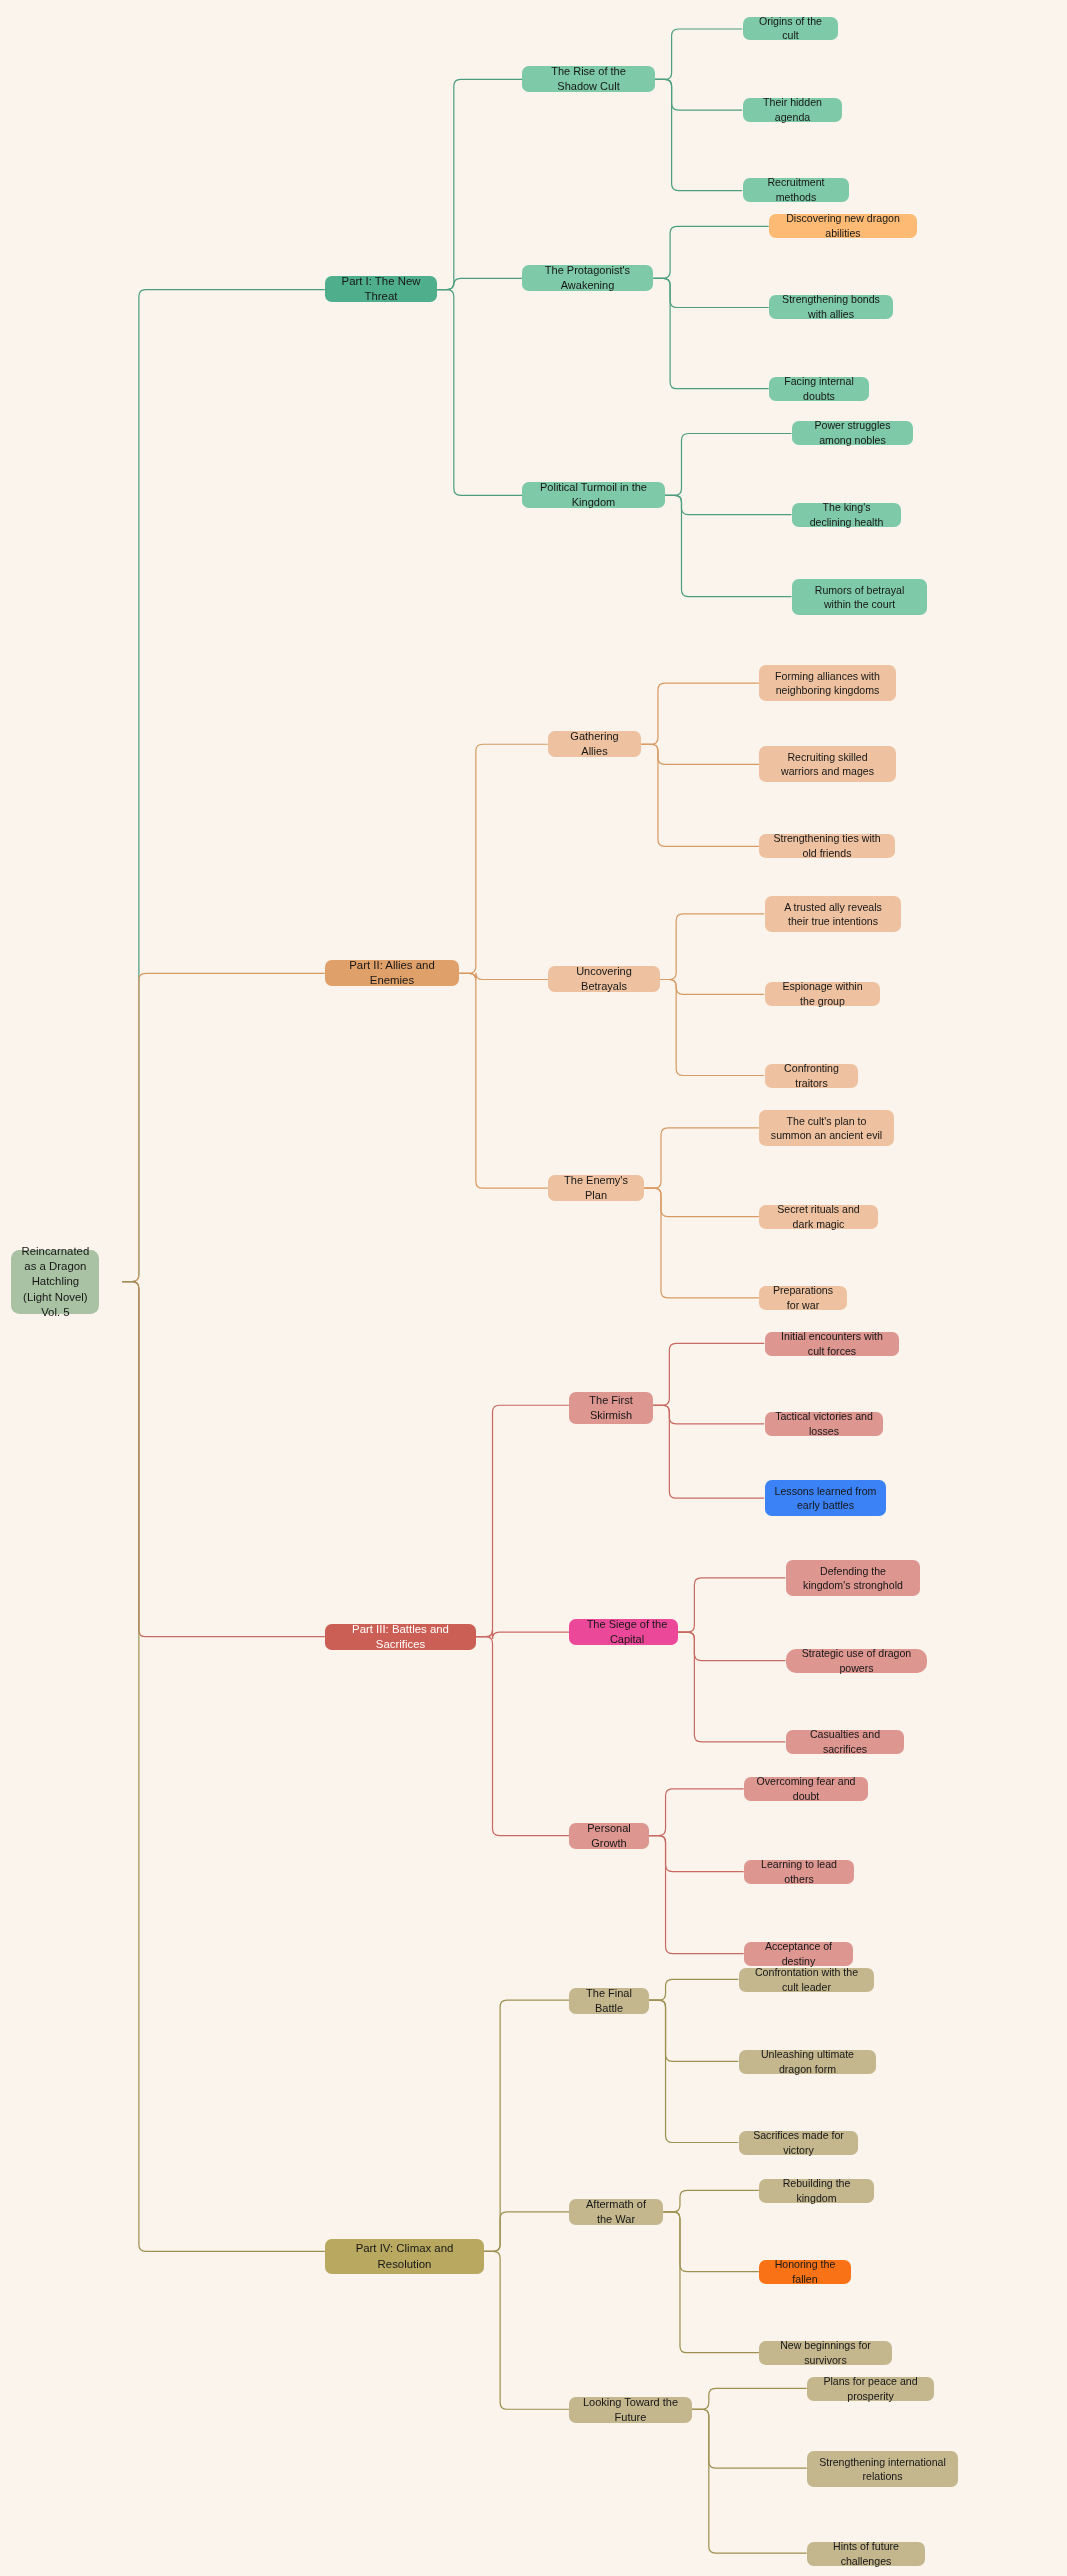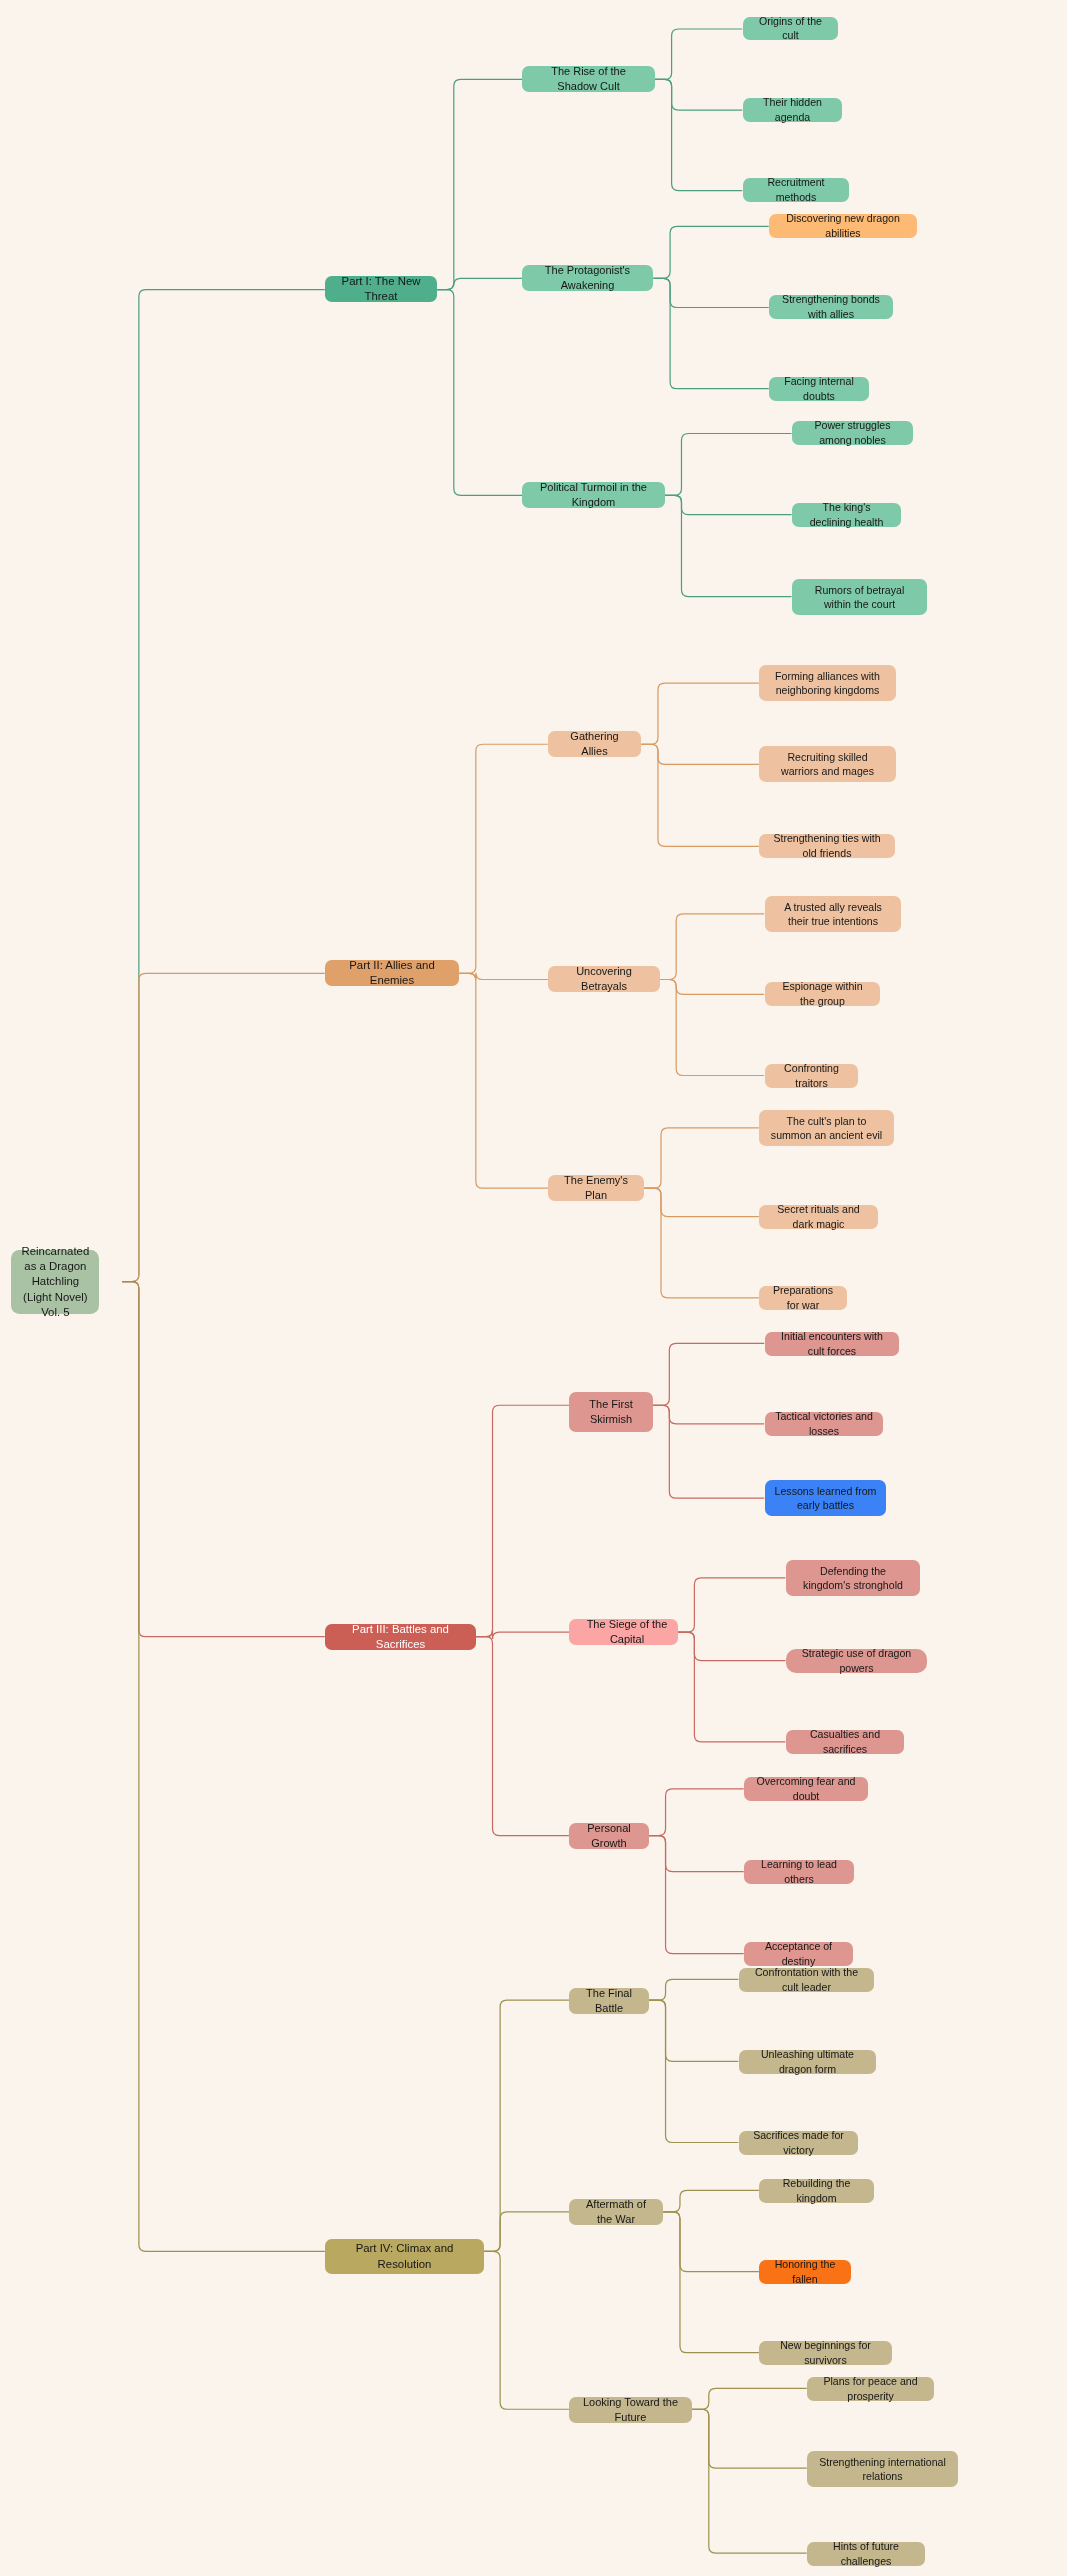--- a/index.html
+++ b/index.html
@@ -172,33 +172,33 @@
     </div>
     <div class="node lvl3" style="left: 759px; top: 1205px; width: 119px; height: 23.5px; background: rgb(238, 194, 160); color: rgb(23, 23, 23);">
       <span>Secret rituals and dark magic</span>
     </div>
     <div class="node lvl3" style="left: 759px; top: 1286px; width: 88px; height: 23.5px; background: rgb(238, 194, 160); color: rgb(23, 23, 23);">
       <span>Preparations for war</span>
     </div>
     <div class="node lvl1 white-text" style="left: 325px; top: 1624px; width: 151px; height: 26px; background: rgb(204, 95, 85); color: rgb(255, 255, 255);">
       <span>Part III: Battles and Sacrifices</span>
     </div>
-    <div class="node lvl2" style="left: 569px; top: 1392px; width: 84px; height: 40px; background: rgb(221, 150, 144); color: rgb(23, 23, 23);">
+    <div class="node lvl2" style="left: 569px; top: 1392px; width: 84px; height: 32px; background: rgb(221, 150, 144); color: rgb(23, 23, 23);">
       <span>The First Skirmish</span>
     </div>
     <div class="node lvl3" style="left: 765px; top: 1332px; width: 134px; height: 23.5px; background: rgb(221, 150, 144); color: rgb(23, 23, 23);">
       <span>Initial encounters with cult forces</span>
     </div>
     <div class="node lvl3" style="left: 765px; top: 1412px; width: 118px; height: 23.5px; background: rgb(221, 150, 144); color: rgb(23, 23, 23);">
       <span>Tactical victories and losses</span>
     </div>
     <div class="node lvl3" style="left: 765px; top: 1480px; width: 121px; height: 36px; background: #3b82f6; color: rgb(23, 23, 23);">
       <span>Lessons learned from early battles</span>
     </div>
-    <div class="node lvl2" style="left: 569px; top: 1619px; width: 109px; height: 26px; background: #fca5a5; color: rgb(23, 23, 23); padding-left: 16px;">
+    <div class="node lvl2" style="left: 569px; top: 1619px; width: 109px; height: 26px; background: #ec4899; color: rgb(23, 23, 23); padding-left: 16px;">
       <span>The Siege of the Capital</span>
     </div>
     <div class="node lvl3" style="left: 786px; top: 1560px; width: 134px; height: 36px; background: rgb(221, 150, 144); color: rgb(23, 23, 23);">
       <span>Defending the kingdom's stronghold</span>
     </div>
     <div class="node lvl3" style="left: 786px; top: 1649px; width: 141px; height: 23.5px; background: rgb(221, 150, 144); color: rgb(23, 23, 23); border-radius: 10px;">
       <span>Strategic use of dragon powers</span>
     </div>
     <div class="node lvl3" style="left: 786px; top: 1730px; width: 118px; height: 23.5px; background: rgb(221, 150, 144); color: rgb(23, 23, 23);">
       <span>Casualties and sacrifices</span>

